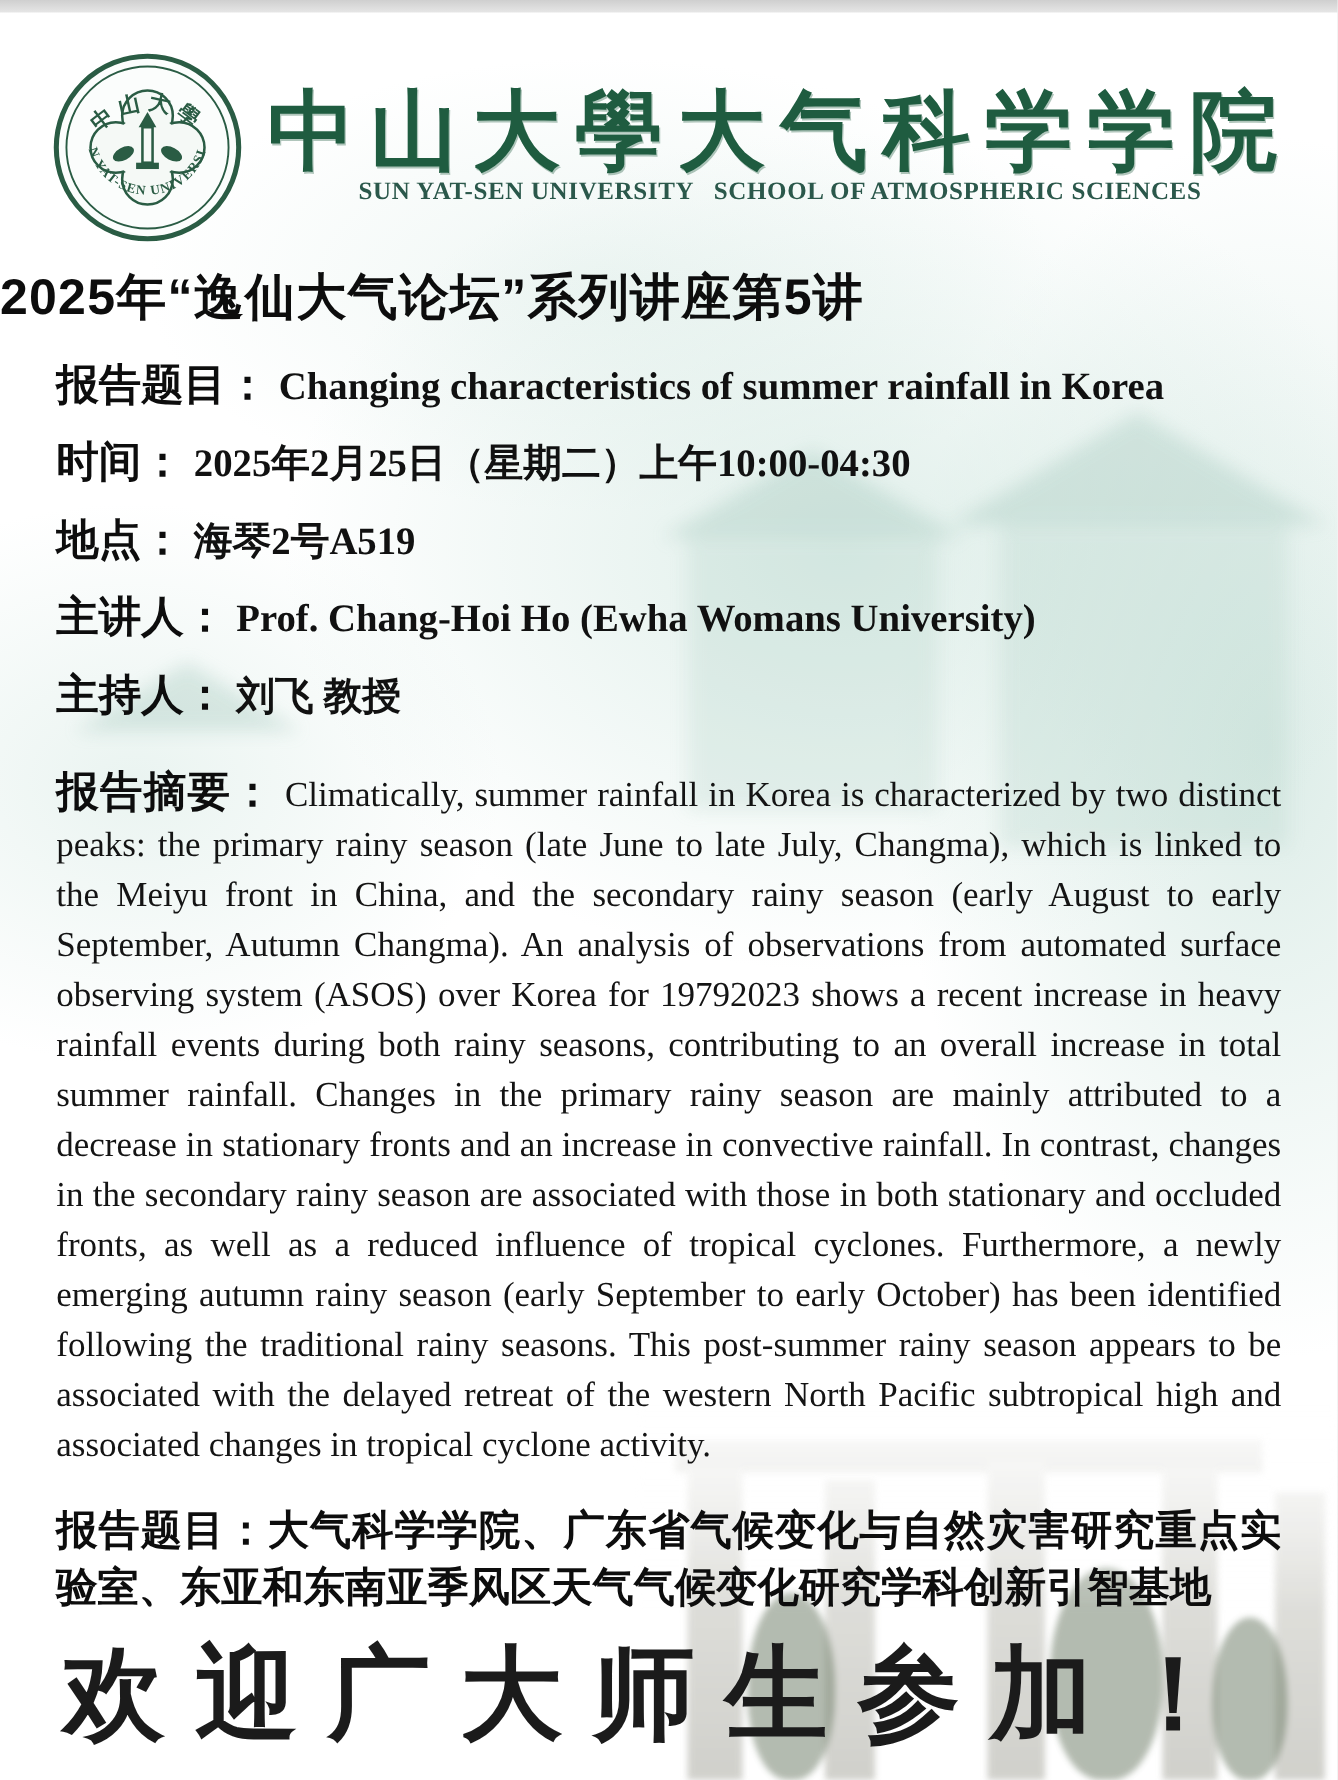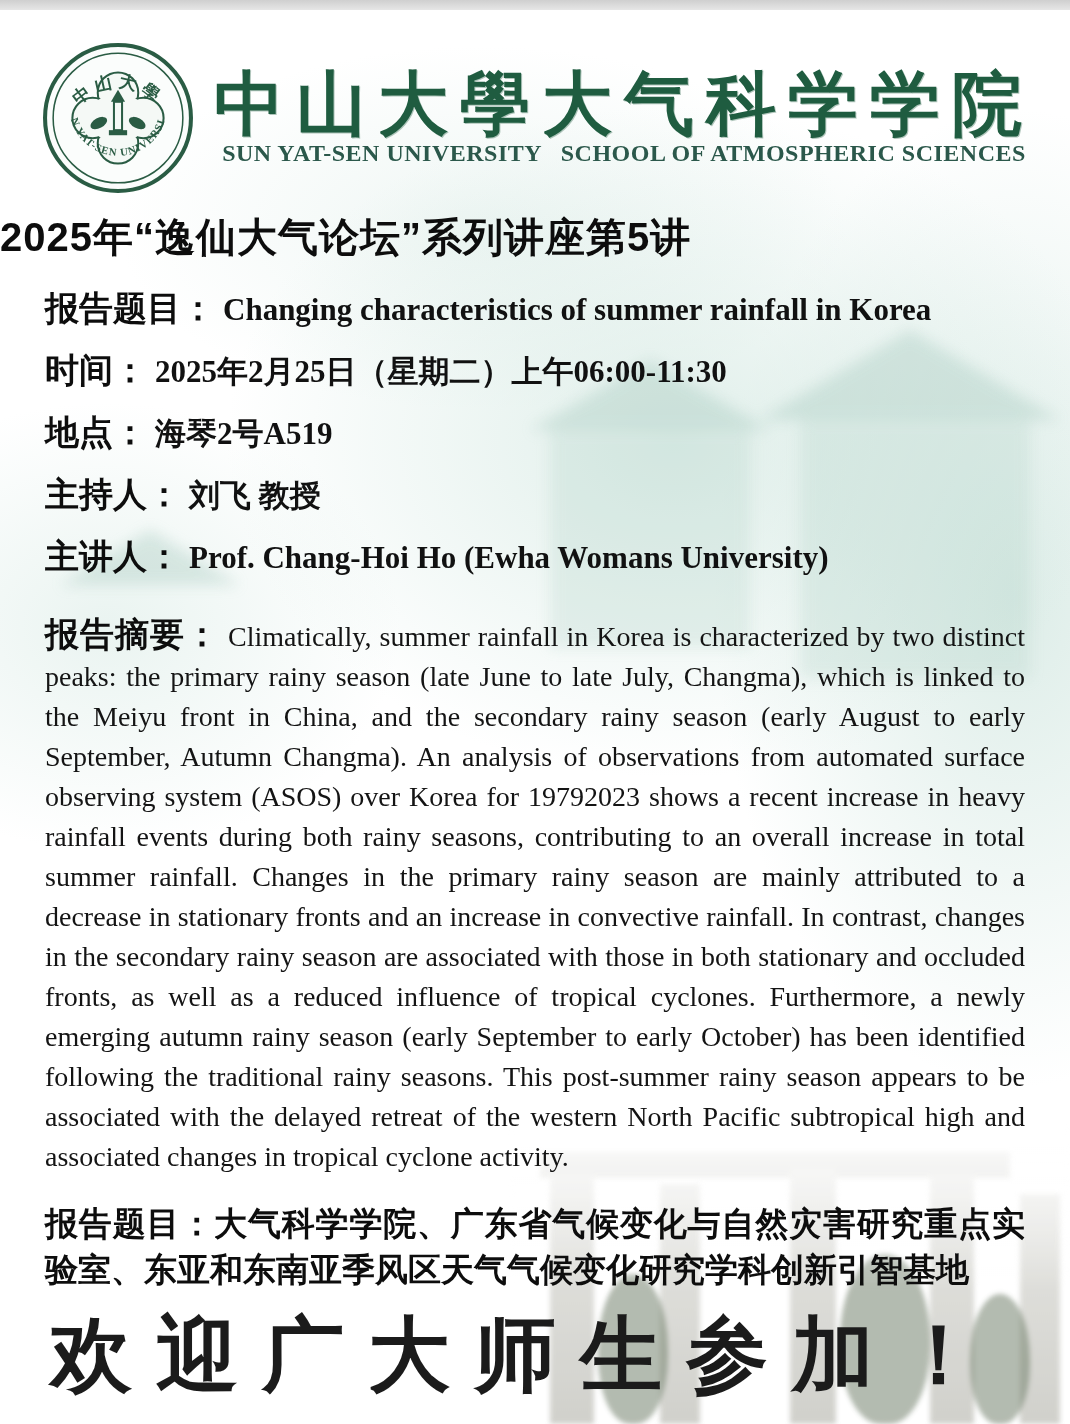--- a/index.html
+++ b/index.html
@@ -46,21 +46,21 @@
   .logo{width:152px;height:152px;flex:0 0 auto;}
   .htitles{flex:1;margin-left:14px;text-align:center;}
   .cn-title{
     font-family:"Liberation Serif","DejaVu Serif",serif;
     font-weight:bold;font-size:70px;line-height:1.0;
     color:#1f5c40;letter-spacing:12px;white-space:nowrap;
     text-shadow:1px 1px 0 rgba(31,92,64,.35);
   }
   .en-title{
     font-family:"Liberation Serif","DejaVu Serif",serif;
-    font-size:24px;font-weight:bold;color:#2b584b;letter-spacing:.5px;
+    font-size:20px;font-weight:bold;color:#2b584b;letter-spacing:.5px;
     margin-top:0;white-space:pre;
   }
   .series-title{
     font-family:"Liberation Sans","DejaVu Sans",sans-serif;
     font-weight:bold;font-size:40px;color:#0d0d0d;
     margin-top:16px;letter-spacing:1px;
   }
   .fields{padding:10px 45px 0 45px;}
   .field{margin-top:11px;line-height:44px;white-space:nowrap;}
   .flabel{
@@ -152,30 +152,30 @@
       </div>
     </div>
 
     <div class="series-title">2025年“逸仙大气论坛”系列讲座第5讲</div>
 
     <div class="fields">
       <div class="field">
         <span class="flabel">报告题目：</span><span class="fvalue">Changing characteristics of summer rainfall in Korea</span>
       </div>
       <div class="field">
-        <span class="flabel">时间：</span><span class="fvalue">2025年2月25日（星期二）上午06:00-11:30</span>
+        <span class="flabel">时间：</span><span class="fvalue">2025年2月25日（星期二）上午10:00-04:30</span>
       </div>
       <div class="field">
         <span class="flabel">地点：</span><span class="fvalue">海琴2号A519</span>
       </div>
       <div class="field">
-        <span class="flabel">主持人：</span><span class="fvalue">刘飞  教授</span>
+        <span class="flabel">主讲人：</span><span class="fvalue">Prof. Chang-Hoi Ho (Ewha Womans University)</span>
       </div>
       <div class="field">
-        <span class="flabel">主讲人：</span><span class="fvalue">Prof. Chang-Hoi Ho (Ewha Womans University)</span>
+        <span class="flabel">主持人：</span><span class="fvalue">刘飞  教授</span>
       </div>
     </div>
 
     <p class="abstract"><span class="flabel">报告摘要：</span> <span>Climatically, summer rainfall in Korea is characterized by two distinct peaks: the primary rainy season (late June to late July, Changma), which is linked to the Meiyu front in China, and the secondary rainy season (early August to early September, Autumn Changma). An analysis of observations from automated surface observing system (ASOS) over Korea for 19792023 shows a recent increase in heavy rainfall events during both rainy seasons, contributing to an overall increase in total summer rainfall. Changes in the primary rainy season are mainly attributed to a decrease in stationary fronts and an increase in convective rainfall. In contrast, changes in the secondary rainy season are associated with those in both stationary and occluded fronts, as well as a reduced influence of tropical cyclones. Furthermore, a newly emerging autumn rainy season (early September to early October) has been identified following the traditional rainy seasons. This post-summer rainy season appears to be associated with the delayed retreat of the western North Pacific subtropical high and associated changes in tropical cyclone activity.</span></p>
 
     <p class="organizer"><span>报告题目：</span><span>大气科学学院、广东省气候变化与自然灾害研究重点实验室、东亚和东南亚季风区天气气候变化研究学科创新引智基地</span></p>
 
     <div class="welcome">欢迎广大师生参加！</div>
   </div>
 </div>

